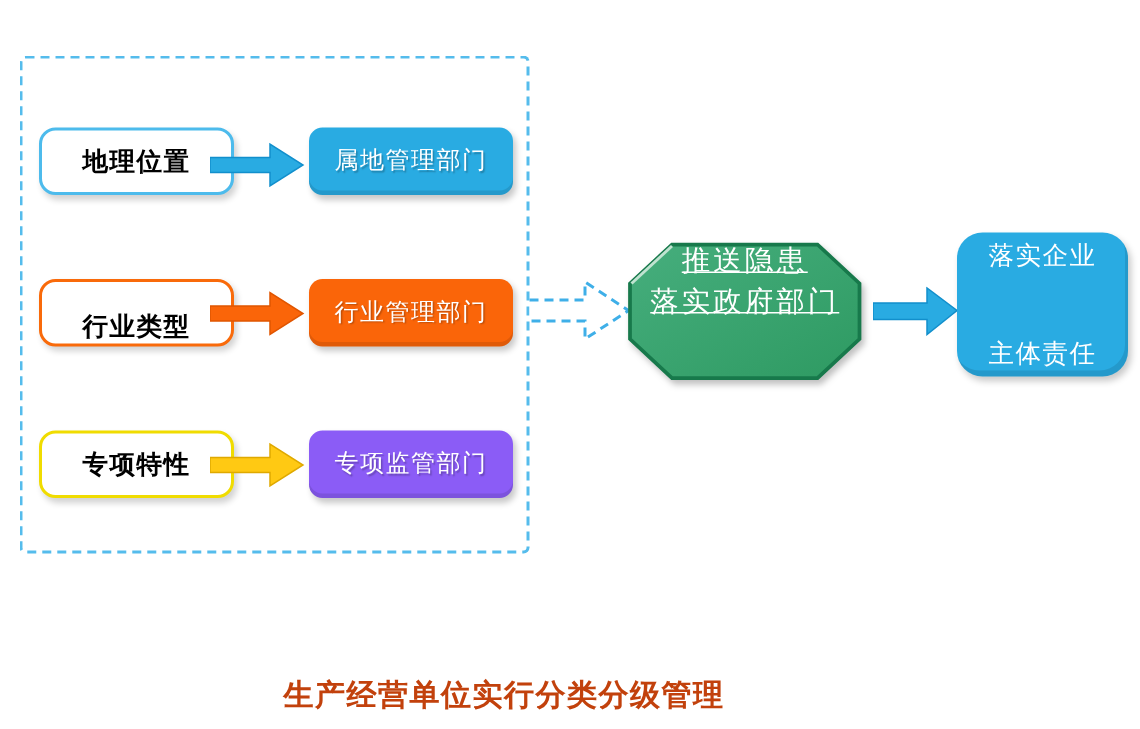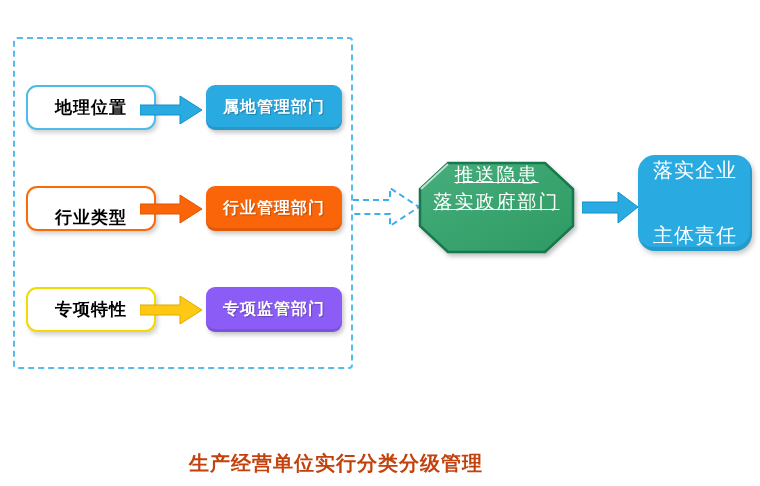--- a/index.html
+++ b/index.html
@@ -18,21 +18,21 @@
     border:2px solid;border-radius:11px;
     box-shadow:2px 3px 4px rgba(0,0,0,0.18);
     font-weight:bold;font-size:17px;letter-spacing:1px;color:#000;
   }
   .src-box.c1{border-color:#4DBBEC;}
   .src-box.c2{border-color:#F96A0A;align-items:flex-end;}
   .src-box.c3{border-color:#F0DC00;font-family:Liberation Mono, monospace;}
 
   .dst-box{
     left:206px;width:136px;height:45px;border-radius:9px;
-    color:#fff;font-weight:bold;font-size:16px;letter-spacing:1px;
+    color:#fff;font-weight:normal;font-size:16px;letter-spacing:1px;
     text-shadow:1px 1px 1px rgba(0,0,0,0.25);
     box-shadow:2px 3px 4px rgba(0,0,0,0.22), inset 0 -3px 0 rgba(0,0,0,0.10);
   }
   .dst-box.c1{background:#29ABE2;}
   .dst-box.c2{background:#FA6509;}
   .dst-box.c3{background:#8b5cf6;}
 
   .r1{top:85px;}
   .r2{top:186px;}
   .r3{top:287px;}
@@ -53,21 +53,21 @@
     font-size:19px;line-height:27px;letter-spacing:2px;text-align:center;text-decoration:underline;
   }
   .hub-text span{display:block;}
 
   .result-box{
     position:absolute;left:638px;top:155px;width:114px;height:96px;
     background:#29ABE2;border-radius:17px;
     box-shadow:2px 3px 5px rgba(0,0,0,0.22), inset -2px -4px 0 rgba(0,0,0,0.10);
     display:flex;flex-direction:column;align-items:center;justify-content:center;
     color:#fff;font-family:"Liberation Serif","DejaVu Serif",serif;
-    font-size:20px;line-height:29px;letter-spacing:1px;text-align:center;gap:36px;
+    font-size:17px;line-height:29px;letter-spacing:1px;text-align:center;gap:36px;
   }
   .result-box span{display:block;}
 
   .caption{
     position:absolute;left:0;top:450px;width:672px;text-align:center;
     font-size:20px;font-weight:bold;letter-spacing:1px;color:#c2410c;
   }
 </style>
 </head>
 <body>

